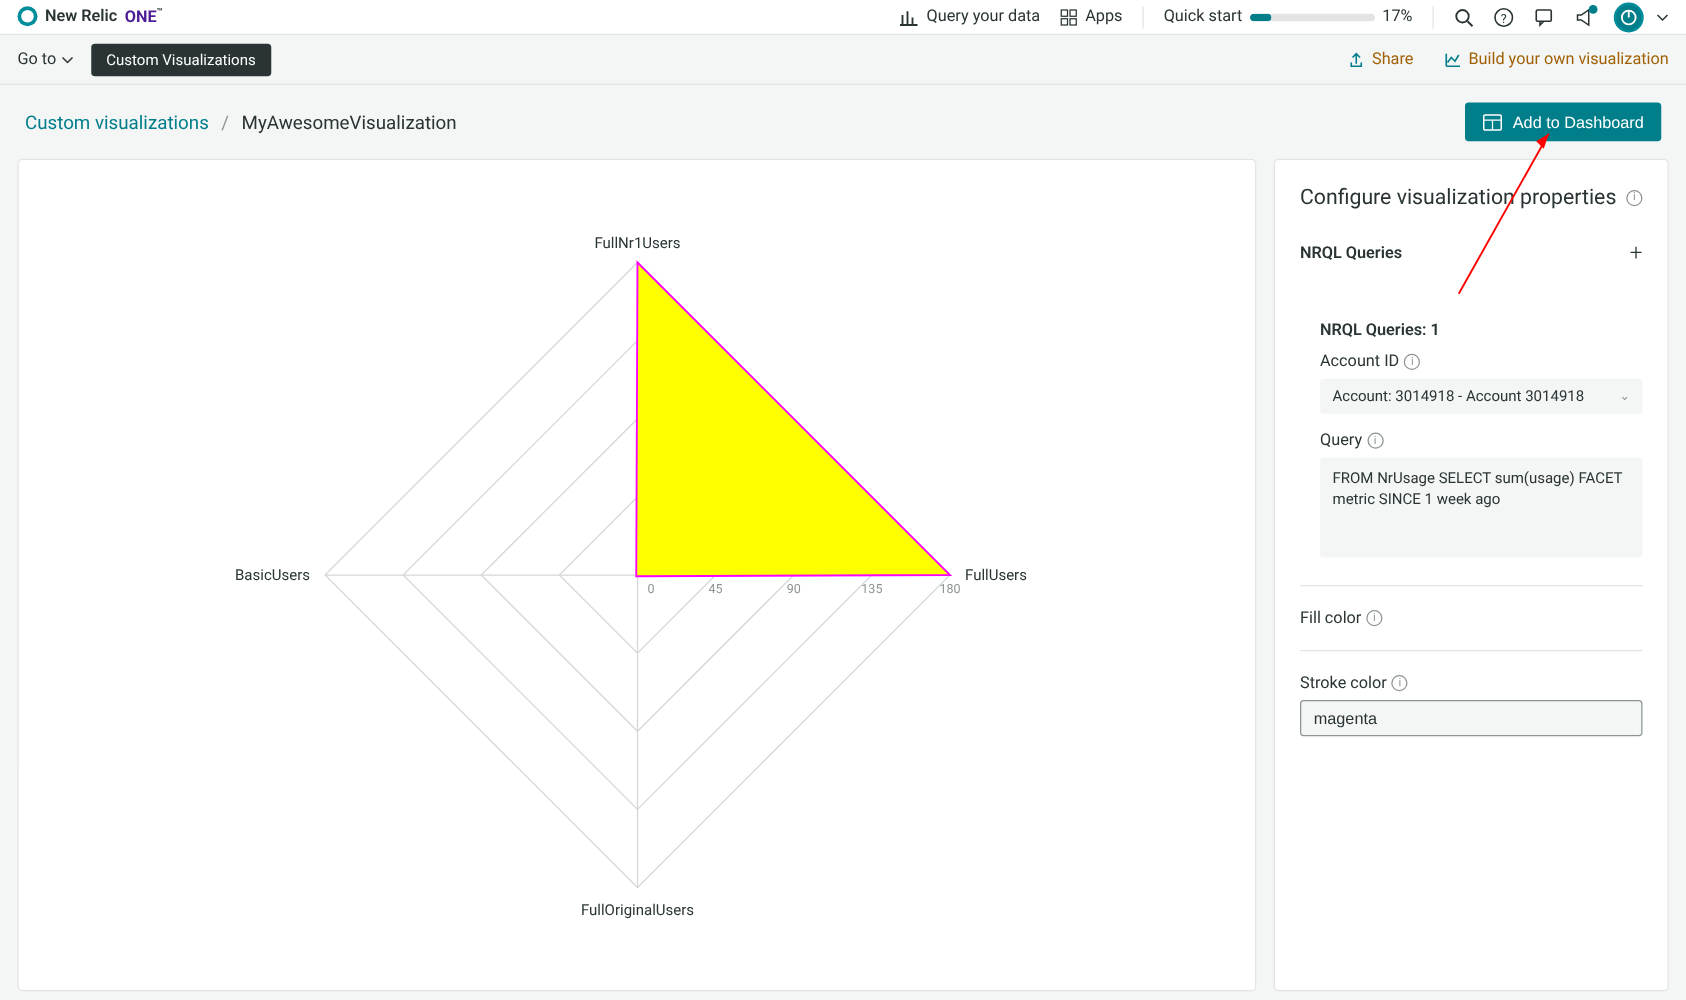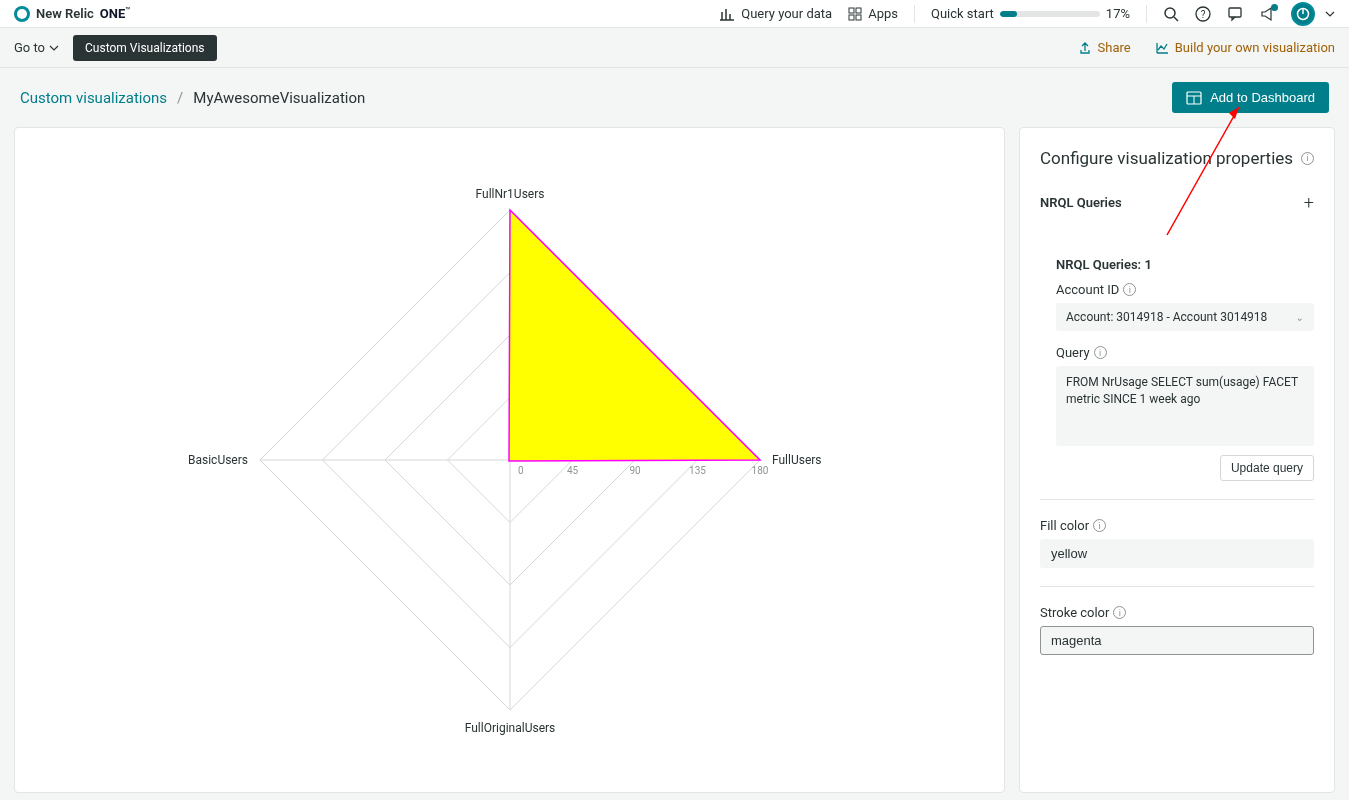--- a/index.html
+++ b/index.html
@@ -3,21 +3,21 @@
 <meta charset="utf-8">
 <style>
 * { box-sizing: border-box; margin: 0; padding: 0; }
 body { font-family: -apple-system, BlinkMacSystemFont, "Segoe UI", Roboto, sans-serif; font-size: 13px; color: #2a3434; background: #fff; }
 
 
 .top-header { height: 28px; display: flex; align-items: center; padding: 0 14px; border-bottom: 1px solid #e3e4e4; }
 .logo { display: flex; align-items: center; gap: 6px; font-weight: 600; font-size: 13px; color: #2a3434; }
 .logo-icon { width: 16px; height: 16px; border-radius: 50%; background: #008c99; position: relative; }
 .logo-icon::after { content: ""; position: absolute; inset: 3px; border-radius: 50%; background: #fff; }
-.logo-one { color: #0f172a; font-weight: 700; }
+.logo-one { color: #4c1d95; font-weight: 700; }
 .logo-tm { font-size: 8px; vertical-align: super; color: #2a3434; }
 .header-spacer { flex: 1; }
 .header-right { display: flex; align-items: center; gap: 16px; }
 .header-item { display: flex; align-items: center; gap: 6px; color: #2a3434; cursor: pointer; }
 .header-divider { width: 1px; height: 18px; background: #e3e4e4; }
 .progress-bar { width: 100px; height: 6px; background: #e3e4e4; border-radius: 3px; position: relative; overflow: hidden; }
 .progress-fill { position: absolute; left: 0; top: 0; bottom: 0; width: 17%; background: #007e8a; border-radius: 3px; }
 .header-icon { width: 16px; height: 16px; display: flex; align-items: center; justify-content: center; cursor: pointer; color: #2a3434; }
 .avatar { width: 24px; height: 24px; border-radius: 50%; background: #007e8a; display: flex; align-items: center; justify-content: center; color: #fff; position: relative; border: 2px solid #008c99;}
 .avatar-chevron { margin-left: 4px; }
@@ -236,32 +236,28 @@
       <div class="select-box">
         <span>Account: 3014918 - Account 3014918</span>
         <span class="select-chevron">⌄</span>
       </div>
 
       <div class="field-label">
         <span>Query</span>
         <span class="info-icon">i</span>
       </div>
       <textarea class="textarea-box" style="">FROM NrUsage SELECT sum(usage) FACET metric SINCE 1 week ago</textarea>
-      <div class="clearfix">
-        <button class="btn-outline">Update query</button>
-      </div>
     </div>
 
     <hr class="divider">
 
     <div class="field-label">
       <span>Fill color</span>
       <span class="info-icon">i</span>
     </div>
-    <input class="text-input" value="yellow" style="">
 
     <hr class="divider">
 
     <div class="field-label">
       <span>Stroke color</span>
       <span class="info-icon">i</span>
     </div>
     <input class="text-input focused" value="magenta" style="">
   </div>
 </div>

